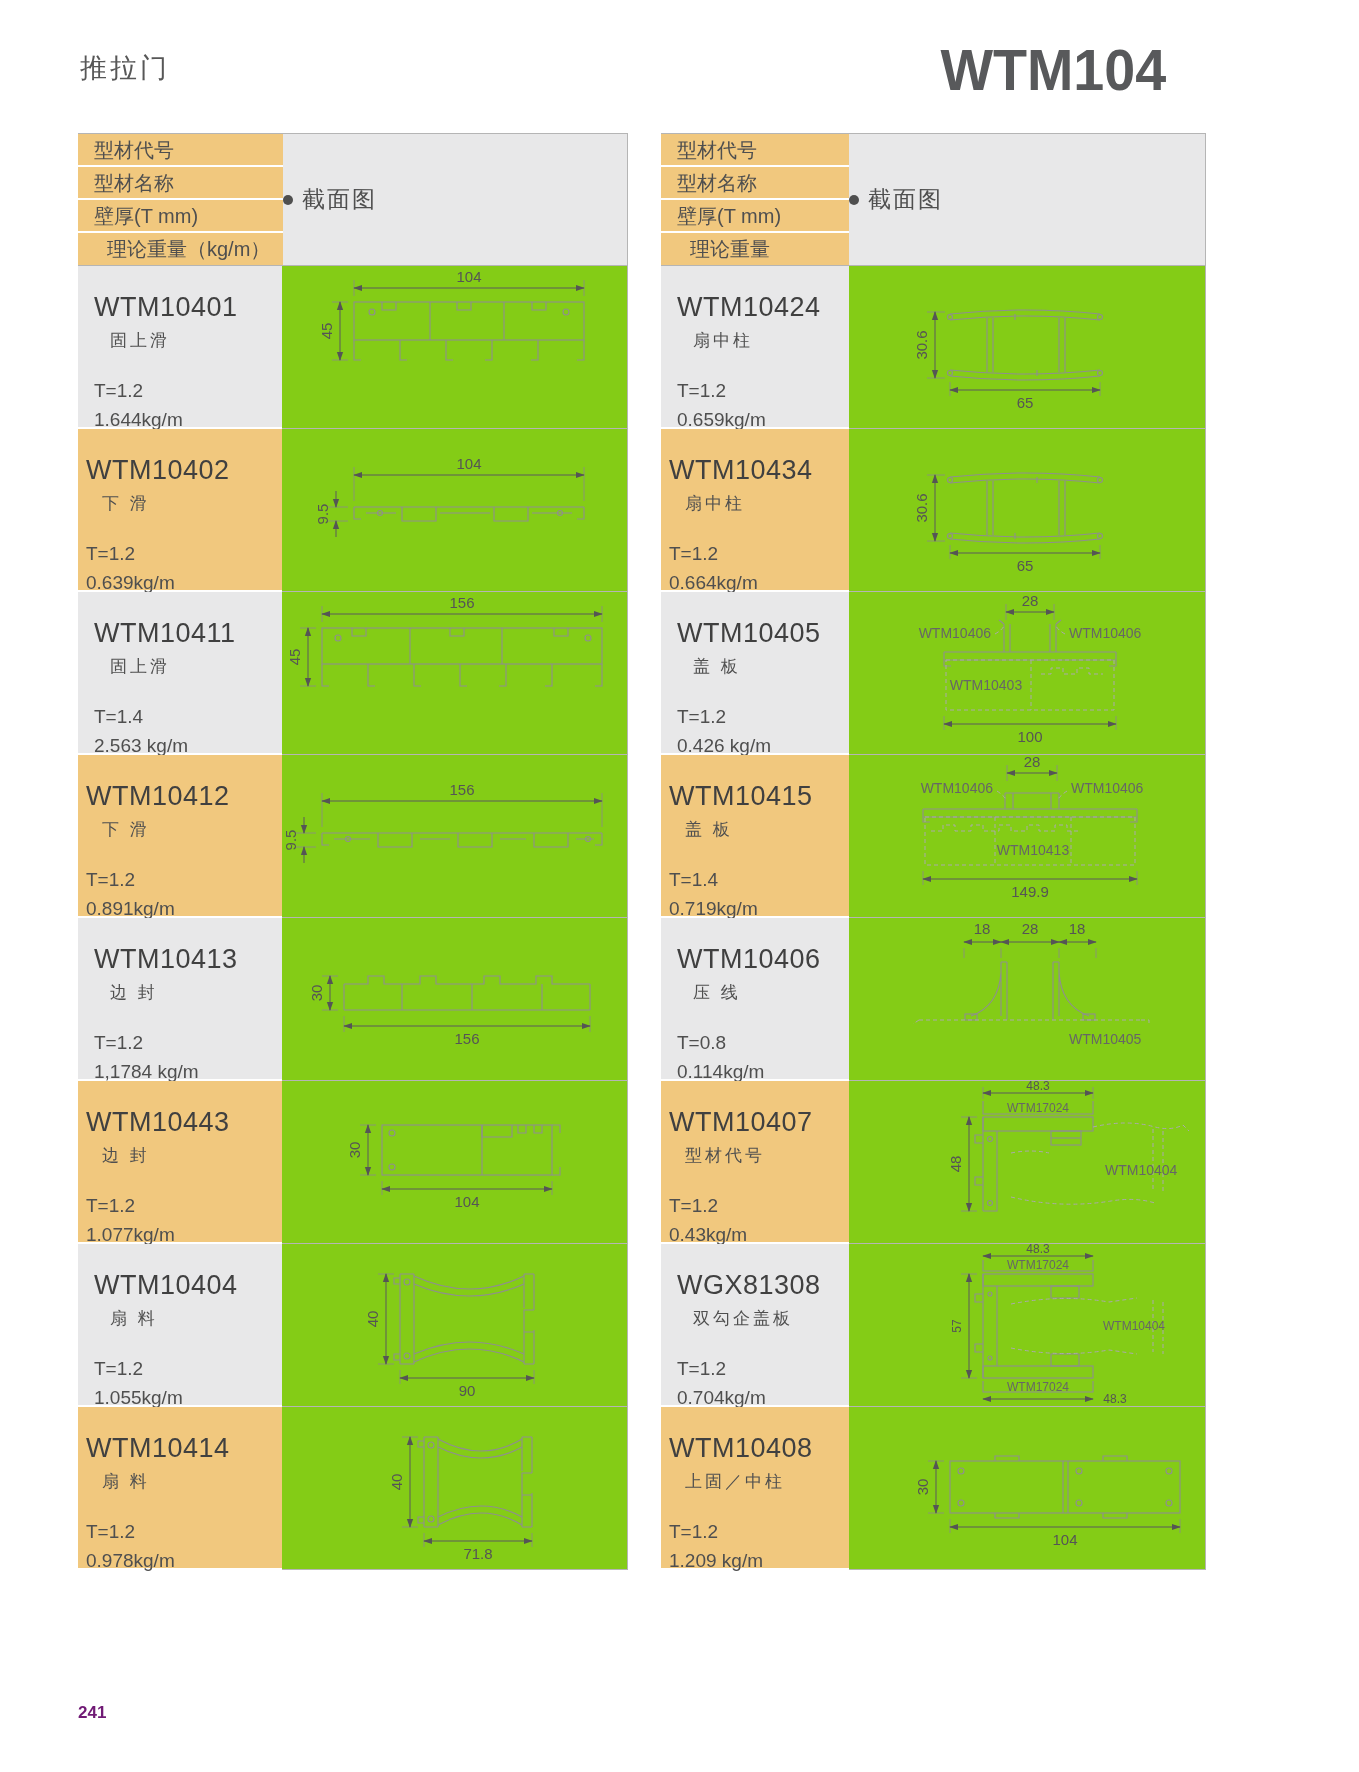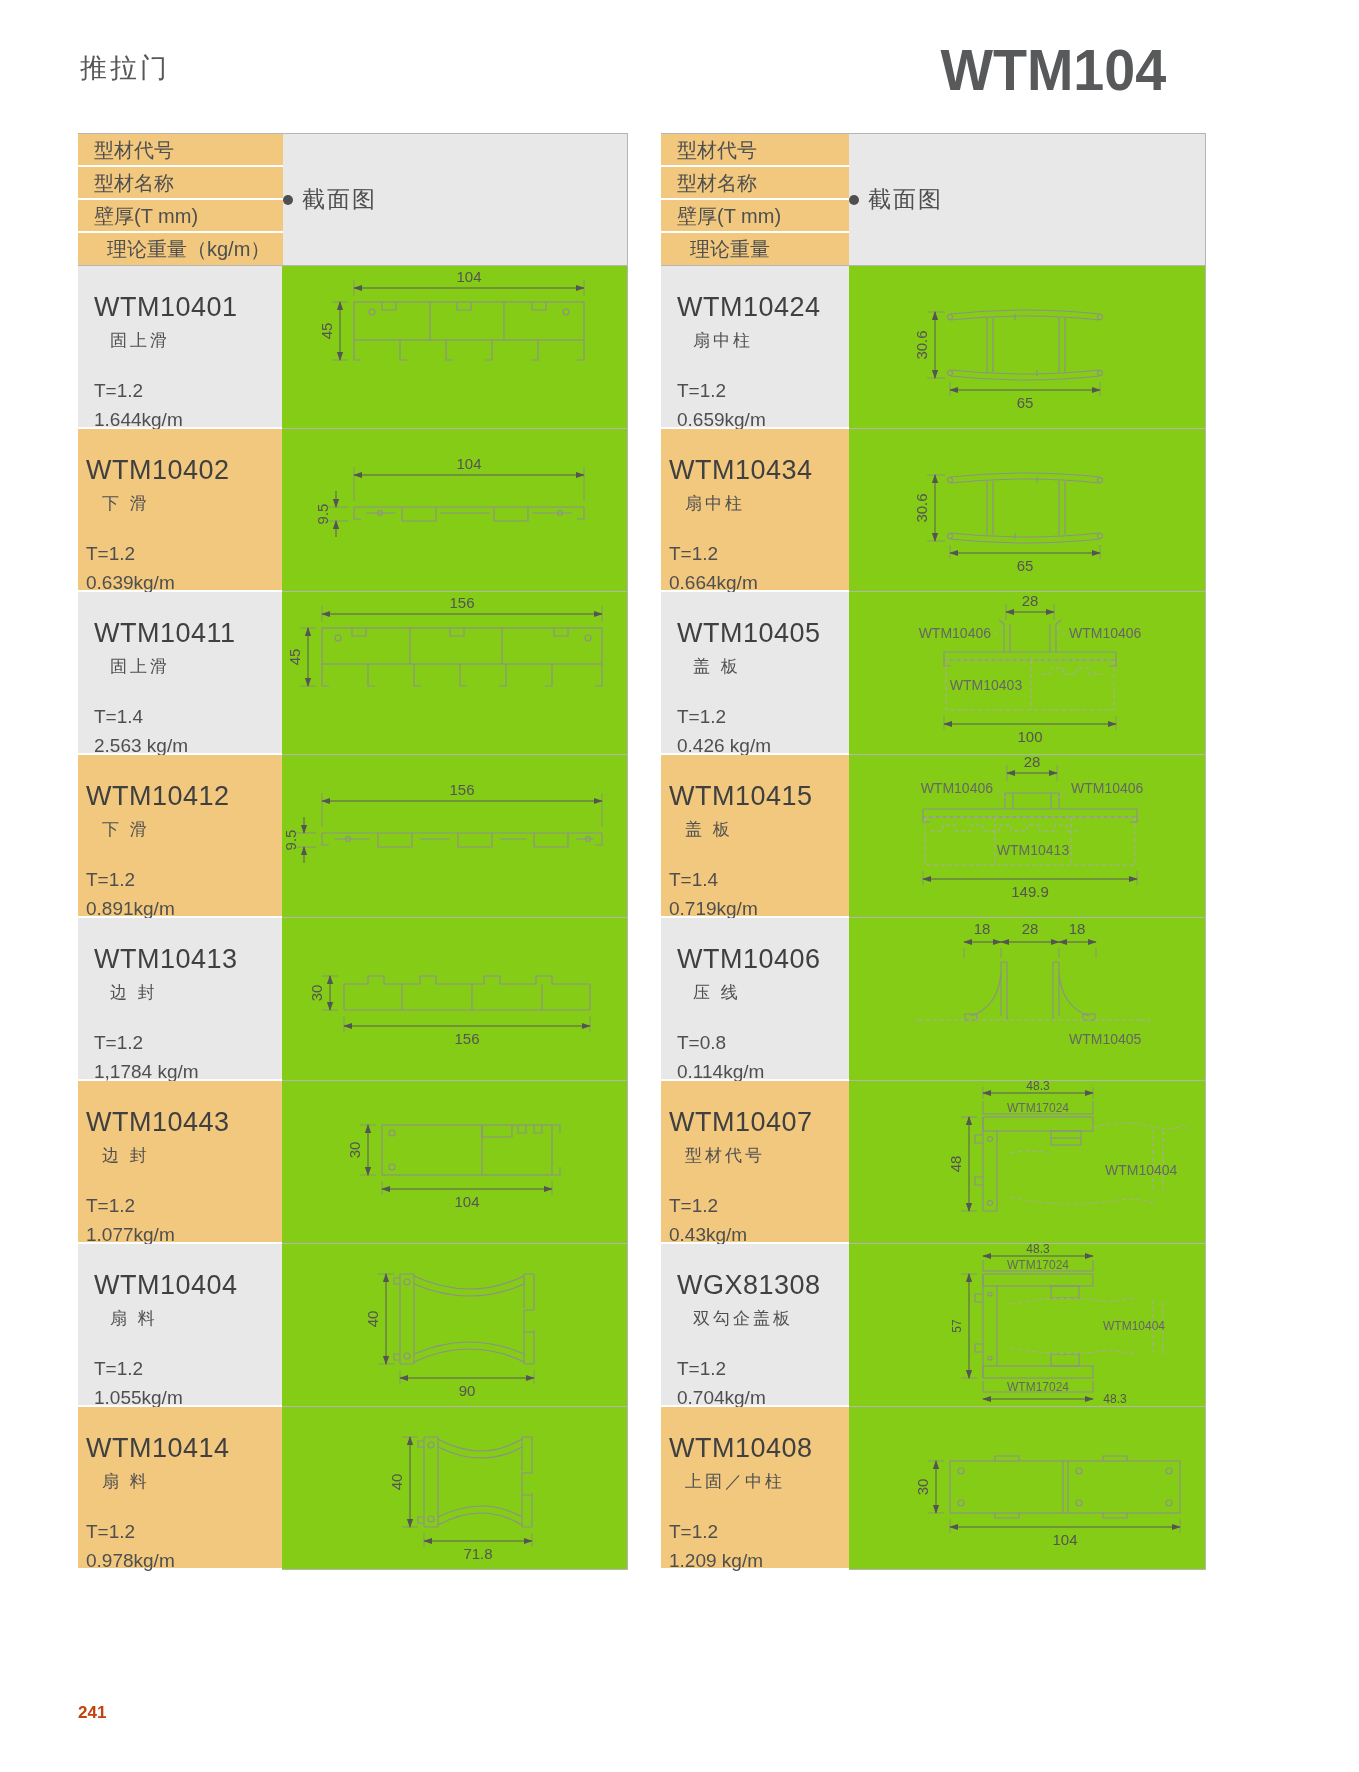--- a/index.html
+++ b/index.html
@@ -1,20 +1,20 @@
 <!DOCTYPE html>
 <html><head>
 <meta charset="utf-8">
 <style>
   html,body{margin:0;padding:0;background:#fff;}
   body{font-family:"Liberation Sans", sans-serif;color:#555;}
   .page{position:relative;width:1242px;height:1772px;background:#ffffff;overflow:hidden;}
   .cat-title{position:absolute;left:80px;top:50px;font-size:27px;letter-spacing:3px;color:#575757;}
   .series-code{position:absolute;right:76px;top:36px;font-size:58px;font-weight:700;color:#58595B;letter-spacing:0px;transform:scaleX(0.96);transform-origin:right;}
-  .pageno{position:absolute;left:78px;top:1703px;font-size:17px;font-weight:700;color:#c2410c;}
+  .pageno{position:absolute;left:78px;top:1703px;font-size:17px;font-weight:700;color:#701a75;}
 
   .tbl{position:absolute;top:133px;}
   .tbl-left{left:78px;width:550px;}
   .tbl-right{left:661px;width:545px;}
   .thead{display:flex;border-top:1px solid #b5b5b5;}
   .thead-left{display:flex;flex-direction:column;}
   .tbl-left .thead-left,.tbl-left .label-cell{width:205px;}
   .tbl-right .thead-left,.tbl-right .label-cell{width:188px;}
   .hrow{height:33px;line-height:33px;background:#F1C87E;padding-left:16px;font-size:20px;color:#4f4f4f;border-bottom:2px solid #fff;box-sizing:border-box;}
   .hrow:last-child{border-bottom:1px solid #b5b5b5;padding-left:29px;}

